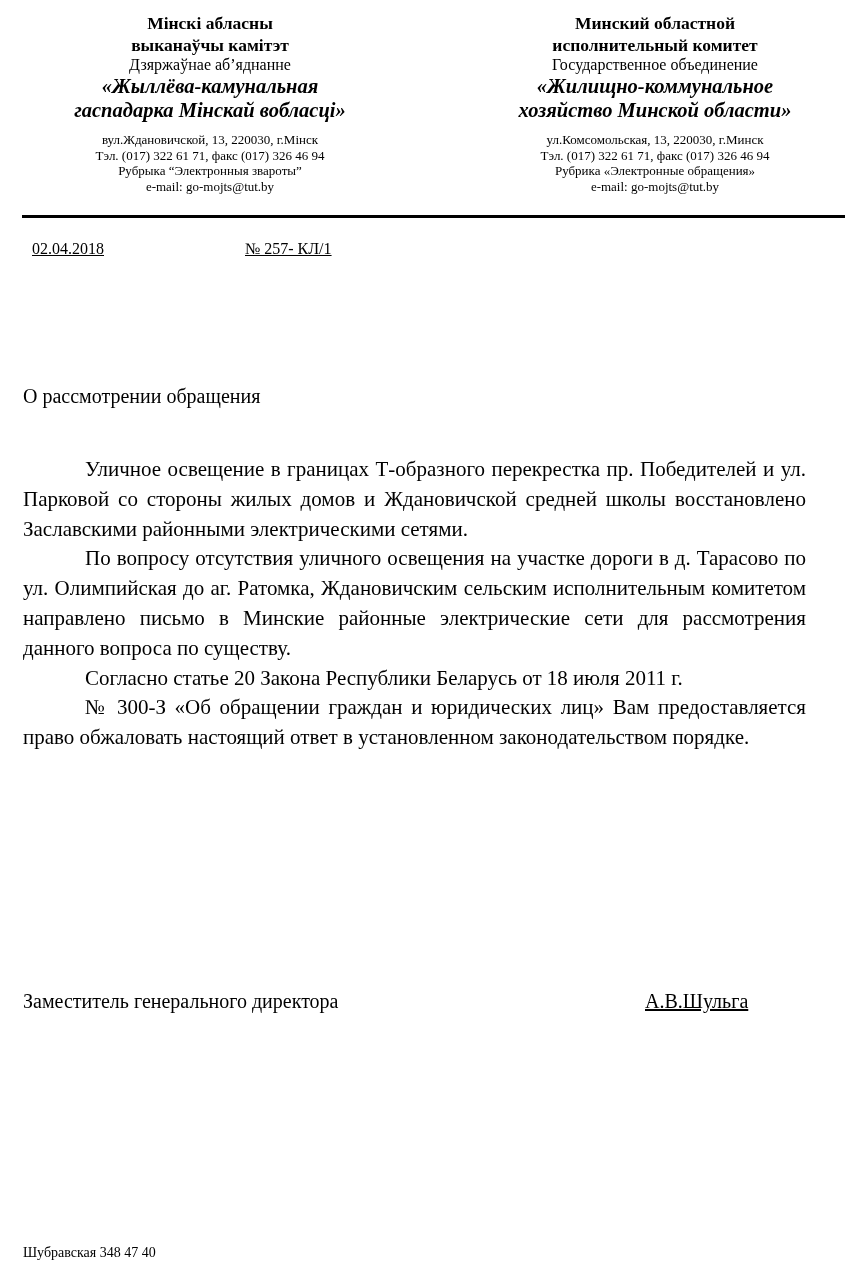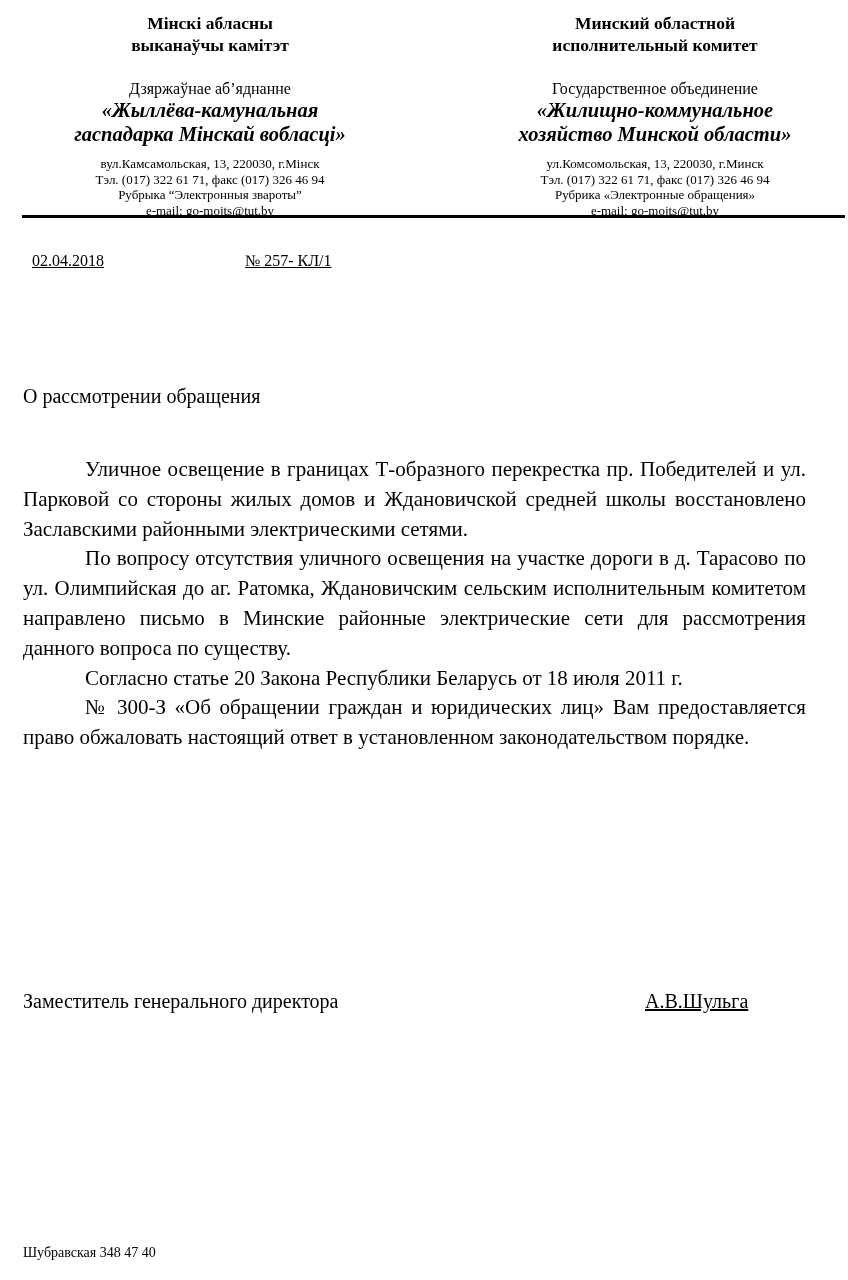--- a/index.html
+++ b/index.html
@@ -5,27 +5,27 @@
   html, body { margin: 0; padding: 0; background: #ffffff; }
   body {
     width: 848px; height: 1280px; position: relative; overflow: hidden;
     font-family: "Liberation Serif", "DejaVu Serif", serif; color: #000;
   }
   .header { position: absolute; top: 0; left: 0; width: 848px; height: 220px; }
   .col { position: absolute; top: 12px; text-align: center; }
   .col.left { left: 20px; width: 380px; }
   .col.right { left: 460px; width: 390px; }
   .org { font-weight: bold; font-size: 17.5px; line-height: 22px; text-align: center; }
-  .sub { font-size: 16px; line-height: 18px; margin-top: 24px; }
+  .sub { font-size: 16px; line-height: 18px; margin-top: 0; }
   .name { font-weight: bold; font-size: 20.5px; line-height: 24px; font-style: italic; }
   .contacts { font-size: 13px; line-height: 15.5px; margin-top: 10px; }
   .rule {
     position: absolute; top: 215px; left: 22px; width: 823px; height: 3px; background: #000;
   }
-  .reg { position: absolute; top: 252px; font-size: 16px; text-decoration: underline; }
+  .reg { position: absolute; top: 240px; font-size: 16px; text-decoration: underline; }
   .reg.date { left: 32px; }
   .reg.num { left: 245px; }
   .subject { position: absolute; top: 385px; left: 23px; font-size: 20px; }
   .body-text {
     position: absolute; top: 455px; left: 23px; width: 783px;
     font-family: "Liberation Sans Narrow", "Liberation Serif", serif;
     font-size: 21px; line-height: 29.8px; text-align: justify;
   }
   .body-text p { margin: 0; text-indent: 62px; }
   .sign { position: absolute; top: 990px; font-size: 20px; }
@@ -37,21 +37,21 @@
 <body>
 
 <div class="header">
   <div class="col left">
     <div class="org">Мінскі абласны</div>
     <div class="org">выканаўчы камітэт</div>
     <div class="sub">Дзяржаўнае аб’яднанне</div>
     <div class="name">«Жыллёва-камунальная</div>
     <div class="name">гаспадарка Мінскай вобласці»</div>
     <div class="contacts">
-      <div>вул.Камсамольская, 13,  220030,  г.Мінск</div>
+      <div>вул.Ждановичской, 13,  220030,  г.Мінск</div>
       <div>Тэл. (017) 322 61 71, факс (017) 326 46 94</div>
       <div>Рубрыка “Электронныя звароты”</div>
       <div>e-mail: go-mojts@tut.by</div>
     </div>
   </div>
   <div class="col right">
     <div class="org">Минский областной</div>
     <div class="org">исполнительный комитет</div>
     <div class="sub">Государственное объединение</div>
     <div class="name">«Жилищно-коммунальное</div>

